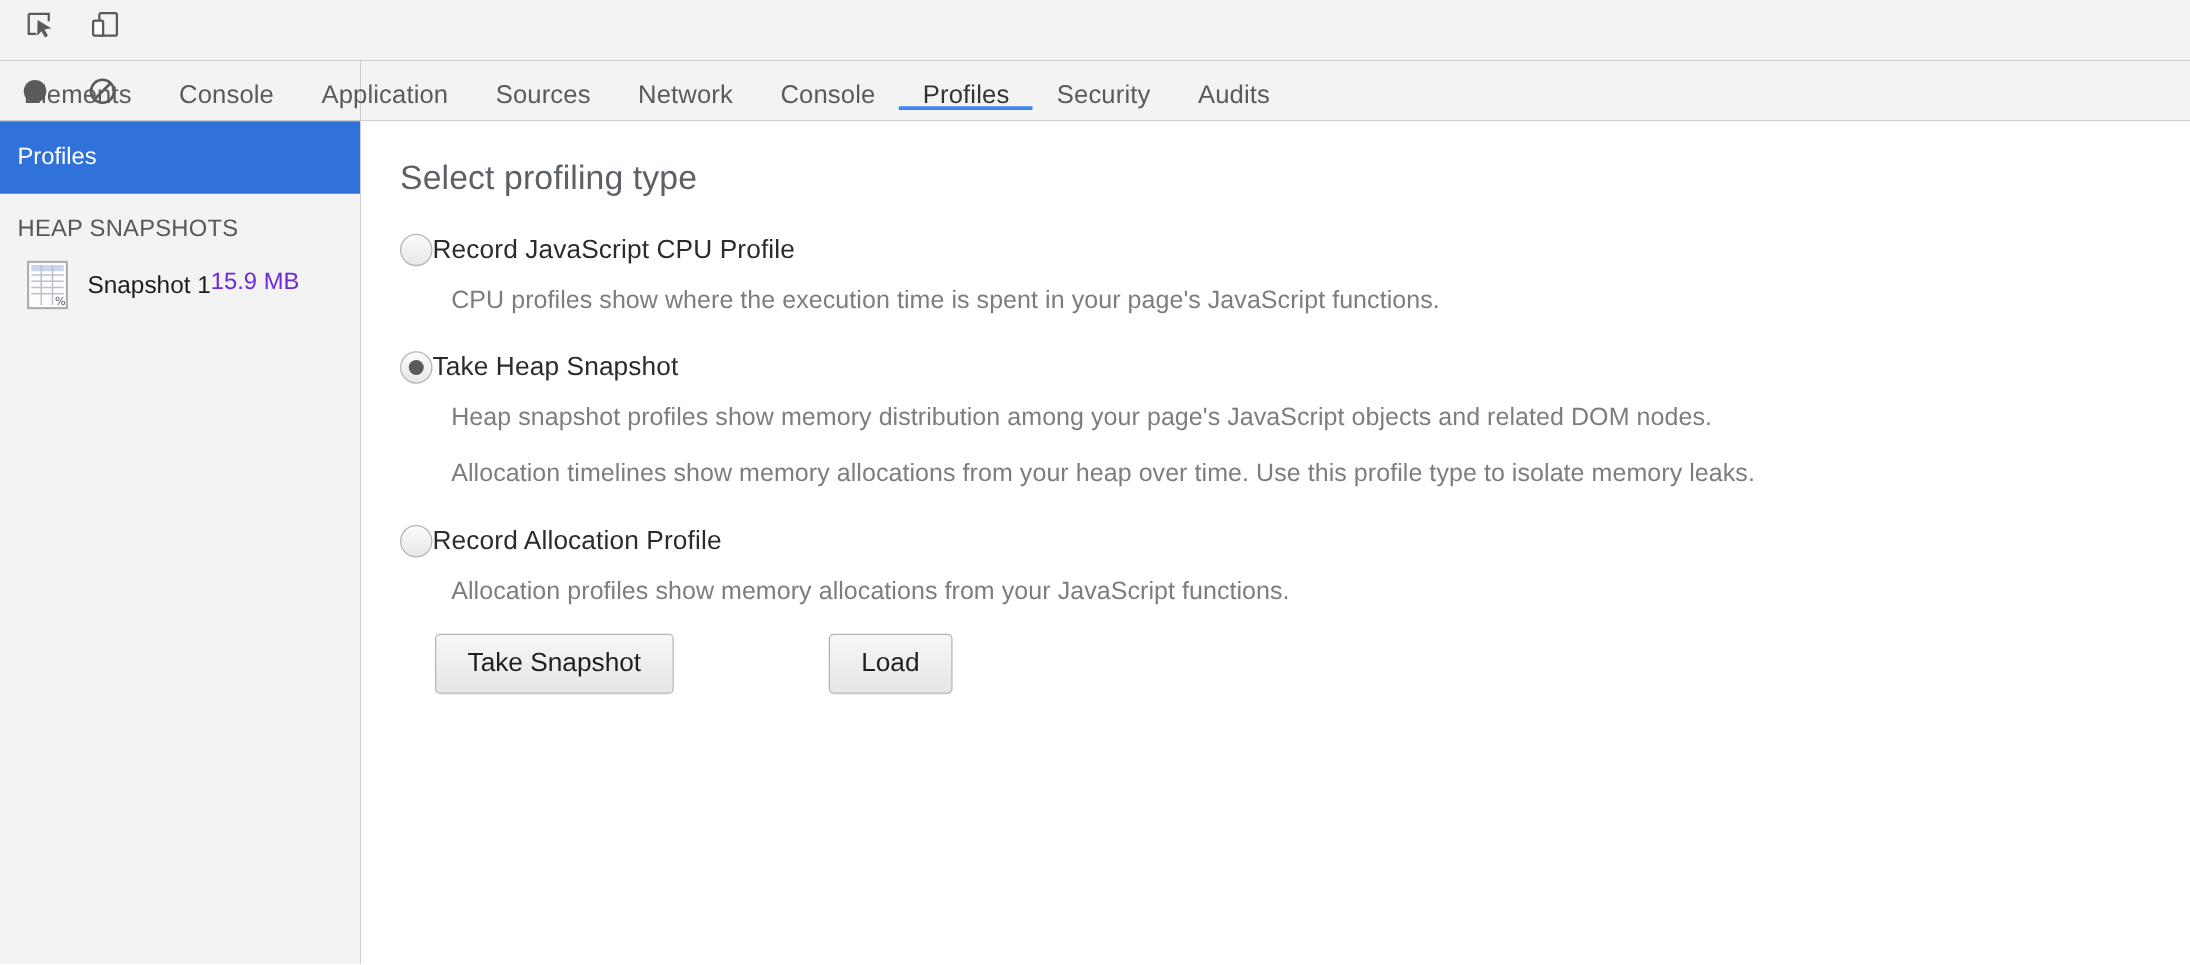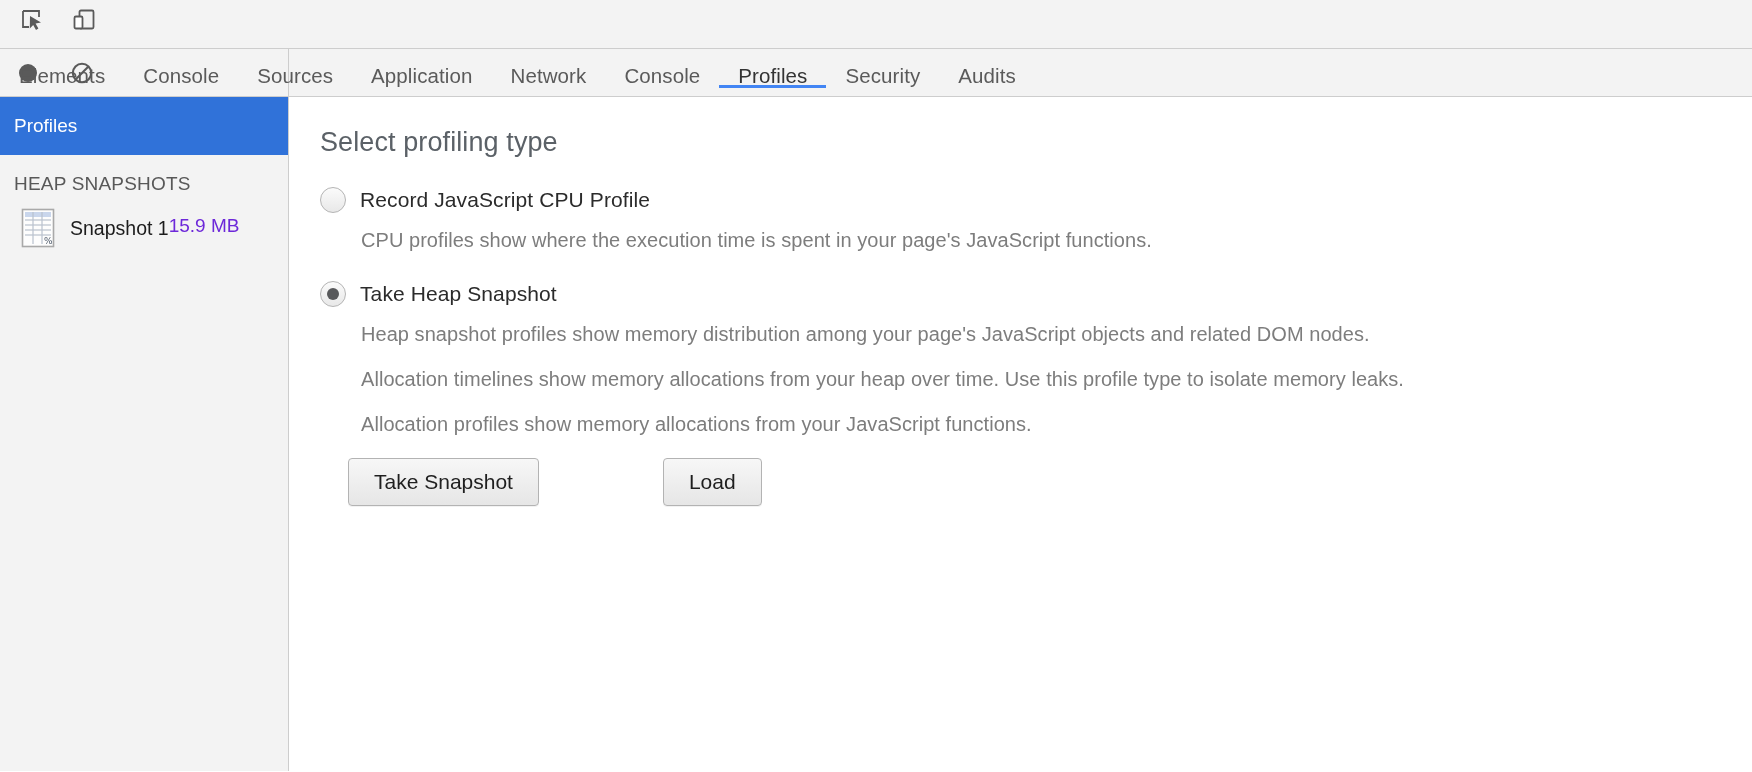--- a/index.html
+++ b/index.html
@@ -178,21 +178,20 @@
     font-weight: normal;
     margin: 0 0 22px 0;
     letter-spacing: 0.1px;
   }
   .profile-option {
     margin-bottom: 4px;
   }
   .opt-row {
     display: flex;
     align-items: center;
-    gap: 14px;
     cursor: pointer;
     min-height: 40px;
   }
   .radio {
     width: 26px;
     height: 26px;
     border-radius: 50%;
     border: 1px solid #b4b4b4;
     background: linear-gradient(180deg, #fbfbfb 0%, #e8e8e8 100%);
     box-sizing: border-box;
@@ -264,24 +263,24 @@
   </div>
   <div class="tool-sep"></div>
   <div class="tabs">
     <div class="tab">
         <span>Elements</span>
       </div>
     <div class="tab">
         <span>Console</span>
       </div>
     <div class="tab">
+        <span>Application</span>
+      </div>
+    <div class="tab">
         <span>Sources</span>
-      </div>
-    <div class="tab">
-        <span>Application</span>
       </div>
     <div class="tab">
         <span>Network</span>
       </div>
     <div class="tab">
         <span>Console</span>
       </div>
     <div class="tab active">
         <span>Profiles</span>
       </div>
@@ -358,20 +357,24 @@
         <span class="opt-label">Take Heap Snapshot</span>
       </div>
       <div class="opt-desc">Heap snapshot profiles show memory distribution among your page's JavaScript objects and related DOM nodes.</div>
     </div>
 
     <div class="profile-option">
       <div class="opt-desc">Allocation timelines show memory allocations from your heap over time. Use this profile type to isolate memory leaks.</div>
     </div>
 
     <div class="profile-option">
+      <div class="opt-row">
+        <span class="radio"></span>
+        <span class="opt-label">Record Allocation Profile</span>
+      </div>
       <div class="opt-desc">Allocation profiles show memory allocations from your JavaScript functions.</div>
     </div>
 
     <div class="button-row">
       <button class="btn">Take Snapshot</button>
       <span class="btn-gap"></span>
       <button class="btn">Load</button>
     </div>
   </div>
 </div>

